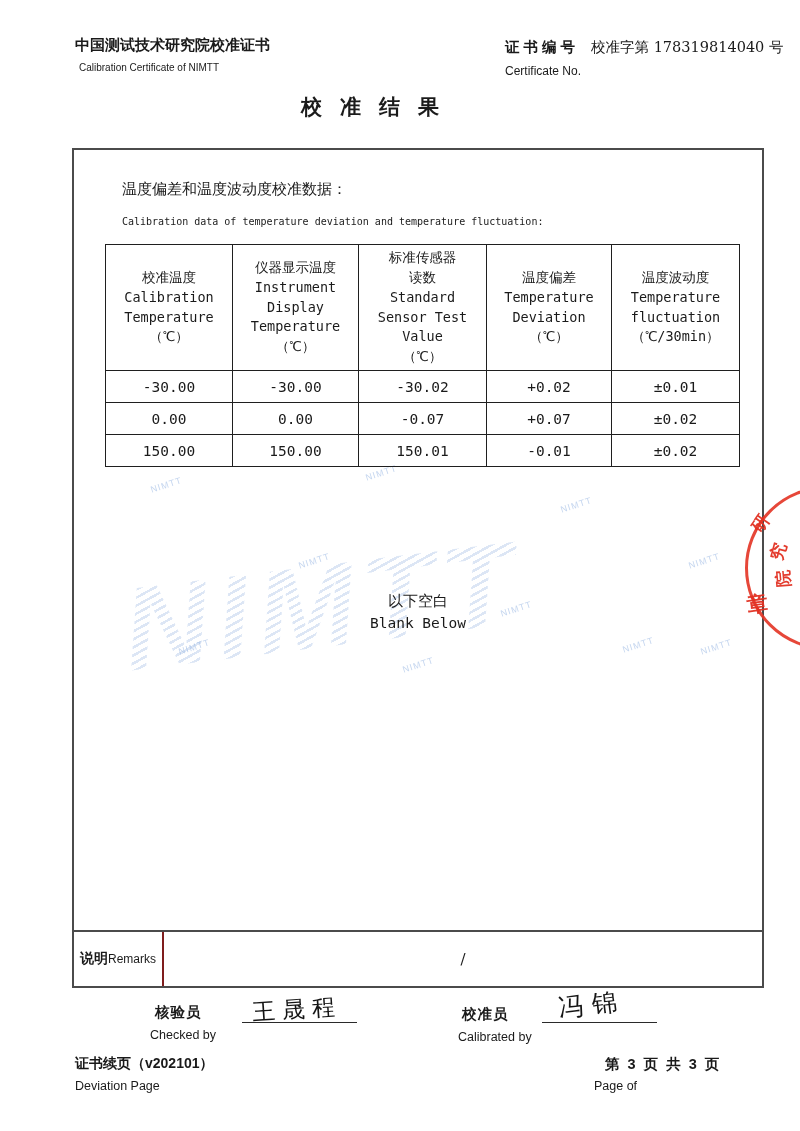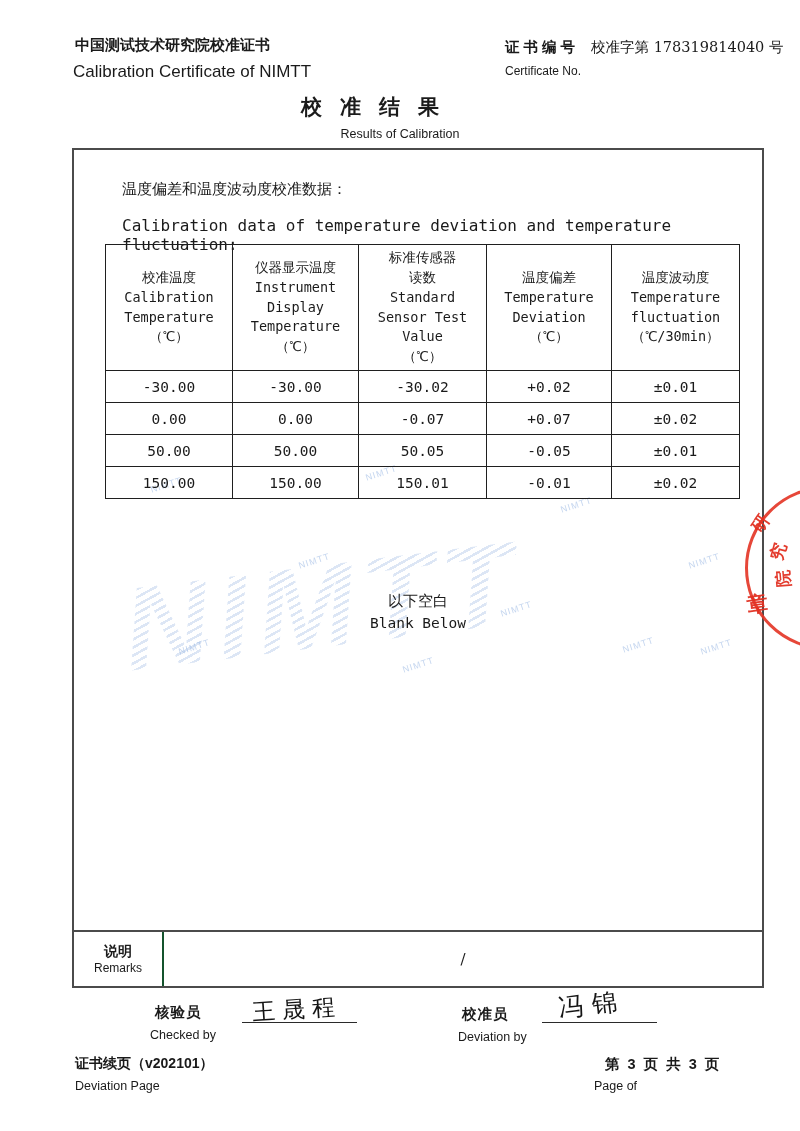--- a/index.html
+++ b/index.html
@@ -5,21 +5,21 @@
   html,body{margin:0;padding:0;background:#fff;}
   .page{
     position:relative;width:800px;height:1131px;background:#fff;overflow:hidden;
     font-family:"Liberation Sans",sans-serif;color:#1a1a1a;
   }
   .abs{position:absolute;}
   .mono{font-family:"DejaVu Sans Mono",monospace;}
 
   
   .hdr-left-zh{left:75px;top:36px;font-size:15px;font-weight:bold;}
-  .hdr-left-en{left:73px;top:62px;font-size:17px;}
+  .hdr-left-en{left:79px;top:62px;font-size:10px;}
   .hdr-right{left:505px;top:38px;font-size:14.5px;white-space:nowrap;}
   .hdr-right .lbl{font-weight:bold;letter-spacing:4px;margin-right:8px;}
   .hdr-right .val{font-family:"DejaVu Serif",serif;}
   .hdr-right-en{left:505px;top:64px;font-size:12px;}
 
   
   .doc-title{left:0;top:93px;width:740px;text-align:center;font-size:21px;font-weight:bold;
              letter-spacing:18px;text-indent:18px;}
   .doc-subtitle{left:0;top:127px;width:800px;text-align:center;font-size:12.5px;}
 
@@ -40,39 +40,39 @@
   .wm-s:nth-of-type(5){left:178px;top:642px;}
   .wm-s:nth-of-type(6){left:402px;top:660px;}
   .wm-s:nth-of-type(7){left:622px;top:640px;}
   .wm-s:nth-of-type(8){left:298px;top:556px;}
   .wm-s:nth-of-type(9){left:500px;top:604px;}
   .wm-s:nth-of-type(10){left:700px;top:642px;}
 
   
   .main-box{left:72px;top:148px;width:688px;height:836px;border:2px solid #4b4b4b;z-index:1;}
   .intro-zh{left:48px;top:30px;font-size:15px;}
-  .intro-en{left:48px;top:66px;font-size:16px;}
+  .intro-en{left:48px;top:66px;font-size:10px;}
 
   
   .cal-table{position:absolute;left:31px;top:94px;border-collapse:collapse;table-layout:fixed;}
   .cal-table th,.cal-table td{border:1.6px solid #1f1f1f;text-align:center;vertical-align:middle;padding:0;}
   .cal-table th{font-weight:normal;font-size:13.5px;line-height:1.48;white-space:pre-line;height:125px;
                 font-family:"DejaVu Sans Mono","Liberation Sans",monospace;}
   .cal-table td{font-size:14.5px;height:31px;font-family:"DejaVu Sans Mono",monospace;}
 
   
   .uncert{left:20px;top:418px;width:660px;font-size:15px;white-space:nowrap;}
   .uncert .en{font-family:"DejaVu Sans Mono",monospace;font-size:14.2px;}
   .uncert .sym{font-family:"DejaVu Serif",serif;font-style:italic;font-size:14.2px;}
   .blank-zh{left:0;top:442px;width:688px;text-align:center;font-size:15px;}
   .blank-en{left:0;top:465px;width:688px;text-align:center;font-size:14.5px;font-family:"DejaVu Sans Mono",monospace;}
 
   
   .remarks-row{left:-2px;bottom:-2px;width:688px;height:54px;border:2px solid #4b4b4b;display:flex;}
-  .remarks-label{width:88px;border-right:2px solid #14532d;display:flex;flex-direction:column;
+  .remarks-label{width:88px;border-right:2px solid #7f1d1d;display:flex;flex-direction:row;
                  align-items:center;justify-content:center;}
   .remarks-label .zh{font-size:14px;font-weight:bold;}
   .remarks-label .en{font-size:12px;}
   .remarks-content{flex:1;display:flex;align-items:center;justify-content:center;
                    font-size:15px;font-family:"DejaVu Serif",serif;}
 
   
   .sig-zh1{left:155px;top:1003px;font-size:14.5px;font-weight:bold;letter-spacing:1px;}
   .sig-en1{left:150px;top:1028px;font-size:12.5px;}
   .sig-line1{left:242px;top:1022px;width:115px;border-bottom:1.6px solid #2a2a2a;height:0;}
@@ -122,21 +122,20 @@
 
   <div class="abs hdr-left-zh">中国测试技术研究院校准证书</div>
   <div class="abs hdr-left-en">Calibration Certificate of NIMTT</div>
   <div class="abs hdr-right">
     <span class="lbl">证书编号</span>
     <span class="val">校准字第 178319814040 号</span>
   </div>
   <div class="abs hdr-right-en">Certificate No.</div>
 
   <div class="abs doc-title">校准结果</div>
-  <div class="abs doc-subtitle">Results of Calibration</div>
 
   <div class="abs main-box">
     <div class="abs intro-zh">温度偏差和温度波动度校准数据：</div>
     <div class="abs intro-en mono">Calibration data of temperature deviation and temperature fluctuation:</div>
 
     <table class="cal-table">
       <colgroup>
         <col style="width:127px">
           <col style="width:126px">
           <col style="width:128px">
@@ -179,27 +178,20 @@
           <td>±0.01</td>
         </tr>
         <tr>
           <td>0.00</td>
           <td>0.00</td>
           <td>-0.07</td>
           <td>+0.07</td>
           <td>±0.02</td>
         </tr>
         <tr>
-          <td>50.00</td>
-          <td>50.00</td>
-          <td>50.05</td>
-          <td>-0.05</td>
-          <td>±0.01</td>
-        </tr>
-        <tr>
           <td>150.00</td>
           <td>150.00</td>
           <td>150.01</td>
           <td>-0.01</td>
           <td>±0.02</td>
         </tr>
       </tbody>
     </table>
 
 
@@ -214,21 +206,21 @@
       <div class="remarks-content">/</div>
     </div>
   </div>
 
   <div class="abs sig-zh1">核验员</div>
   <div class="abs sig-en1">Checked by</div>
   <div class="abs sig-line1"></div>
   <div class="abs sig-name1">王晟程</div>
 
   <div class="abs sig-zh2">校准员</div>
-  <div class="abs sig-en2">Deviation by</div>
+  <div class="abs sig-en2">Calibrated by</div>
   <div class="abs sig-line2"></div>
   <div class="abs sig-name2">冯锦</div>
 
   <div class="abs foot-left-zh">证书续页（v202101）</div>
   <div class="abs foot-left-en">Deviation Page</div>
   <div class="abs foot-right-zh">第 3 页 共 3 页</div>
   <div class="abs foot-right-en">Page of</div>
 
   <div class="abs stamp-layer">
     <div class="stamp-circle"></div>

